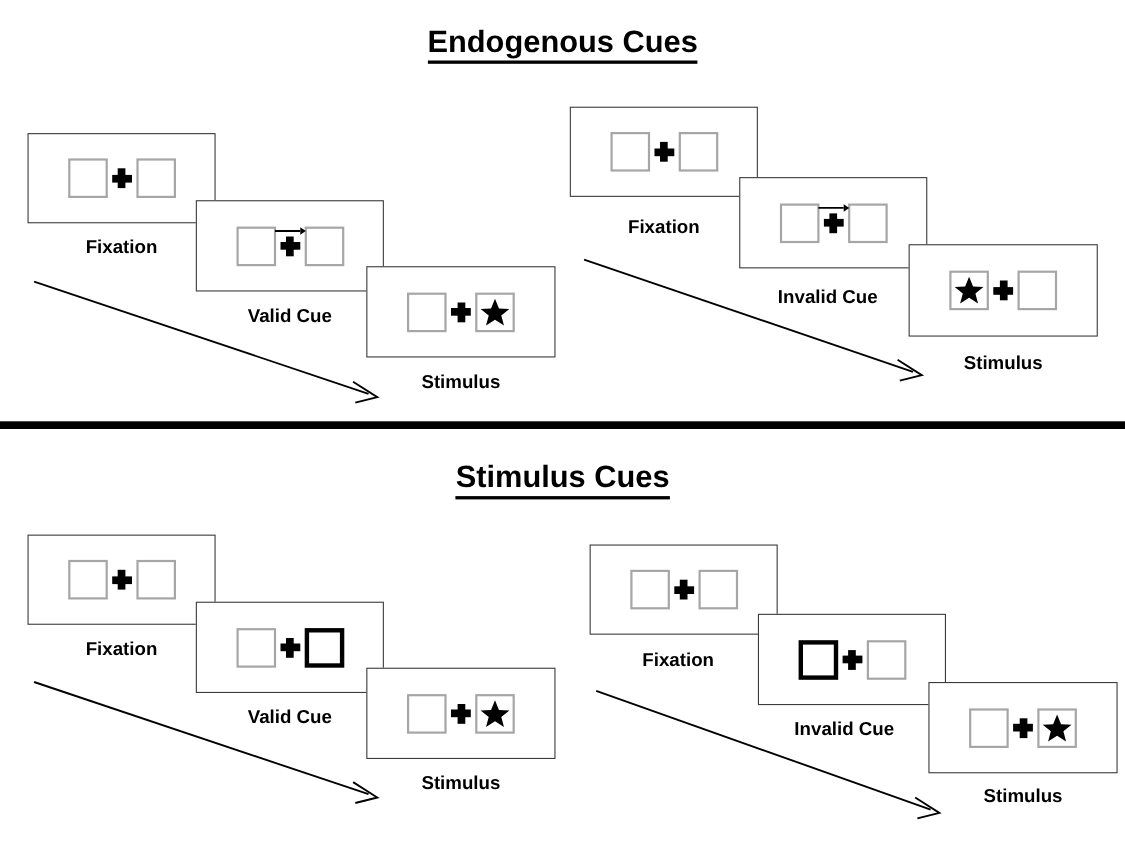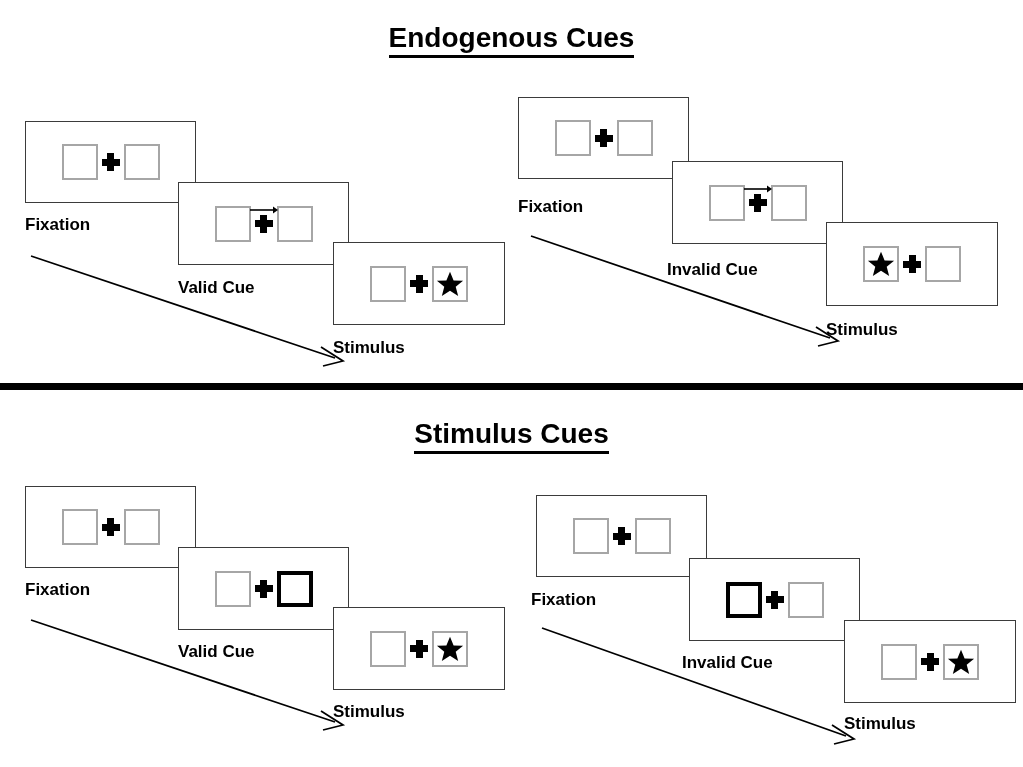--- a/index.html
+++ b/index.html
@@ -117,21 +117,21 @@
     display: block;
   }
 
   
   .panel-label {
     position: absolute;
     font-size: 17px;
     font-weight: bold;
     color: #000;
     white-space: nowrap;
-    text-align: left;
+    text-align: center;
   }
 
   
   .flow-arrow {
     position: absolute;
     pointer-events: none;
   }
 </style>
 </head>
 <body>

